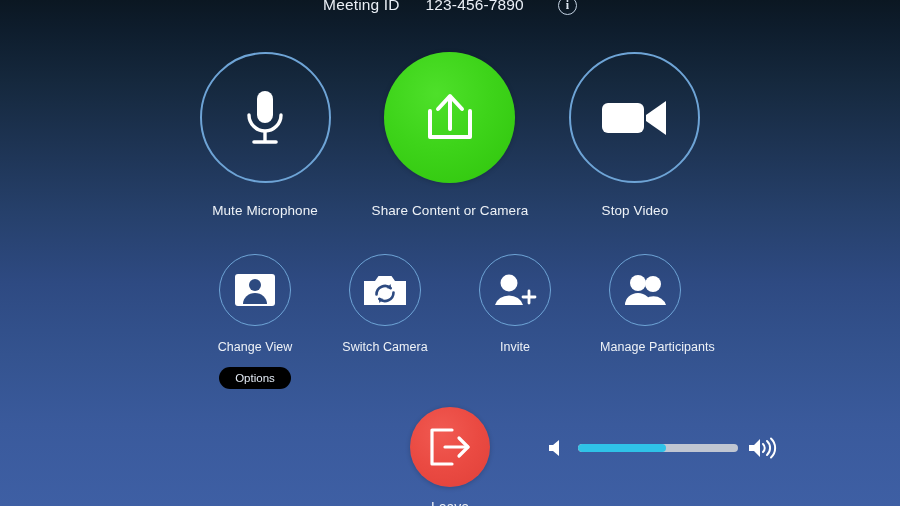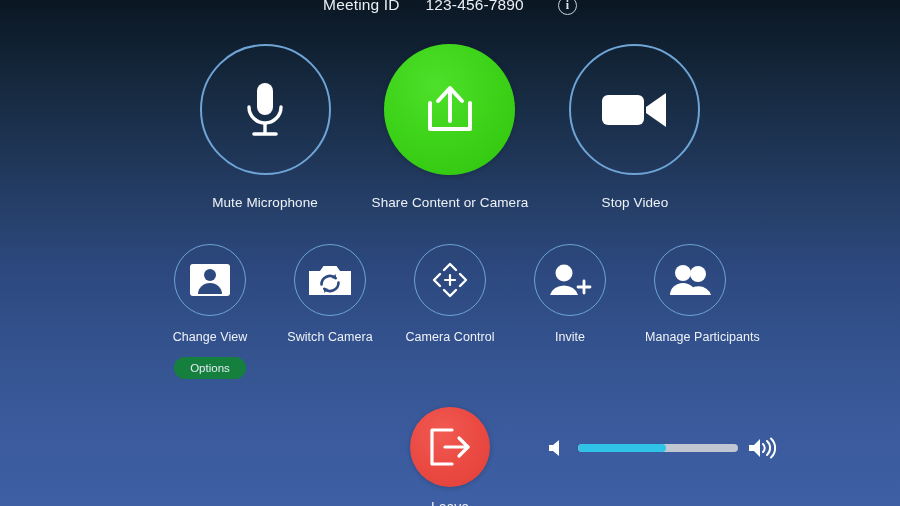--- a/index.html
+++ b/index.html
@@ -48,21 +48,21 @@
     border-radius:50%;
     display:flex; align-items:center; justify-content:center;
     font-size:12px; font-weight:bold; color:#dde6f1;
     font-family:"Liberation Serif", serif;
     margin-left:8px;
   }
 
   
   .row-primary {
     position:absolute;
-    top:44px;
+    top:52px;
     left:0; right:0;
     display:flex;
     justify-content:center;
     gap:41px;
   }
   .tile { display:flex; flex-direction:column; align-items:center; }
   .tile-lg .circle {
     width:131px; height:131px;
     border-radius:50%;
     border:2px solid #6ea4d6;
@@ -78,46 +78,46 @@
     margin-top:20px;
     font-size:13.5px;
     color:#eef2f7;
     letter-spacing:.1px;
     white-space:nowrap;
   }
 
   
   .row-secondary {
     position:absolute;
-    top:244px;
+    top:254px;
     left:0; right:0;
     display:flex;
     justify-content:center;
-    gap:30px;
+    gap:40px;
   }
   .tile-sm { width:90px; }
   .tile-sm .circle {
     width:72px; height:72px;
     border-radius:50%;
     border:1.7px solid #6ea4d6;
     display:flex; align-items:center; justify-content:center;
     margin:0 auto;
   }
   .tile-sm .label {
     margin-top:14px;
     font-size:12.5px;
     color:#eef2f7;
     text-align:center;
     white-space:nowrap;
     letter-spacing:.05px;
   }
   .options-pill {
     margin:13px auto 0;
     display:block;
-    background:#15803d;
+    background:#000000;
     border-radius:13px;
     padding:5px 16px;
     font-size:11.5px;
     color:#e3eaf4;
     text-align:center;
     width:max-content;
     border:none;
     font-family:"Liberation Sans", sans-serif;
     cursor:pointer;
   }
@@ -247,35 +247,20 @@
           <path d="M30.5 19.5 a8.5 8.5 0 0 1-14.2 6.3" fill="none" stroke="#2d4a80" stroke-width="2.6" stroke-linecap="round"></path>
           <path d="M27.5 11 l0.9 4.6 l-4.6-0.4 Z" fill="#2d4a80"></path>
           <path d="M16.5 30 l-0.9-4.6 l4.6 0.4 Z" fill="#2d4a80"></path>
         </svg>
       </span>
     </div>
     <div class="label">Switch Camera</div>
   </div>
 
 
-  <div class="tile-sm">
-    <div class="circle">
-      <span>
-        <svg width="44" height="40" viewBox="0 0 44 40">
-          <path d="M16 10 L22 4 L28 10" fill="none" stroke="#fff" stroke-width="2.4" stroke-linecap="round" stroke-linejoin="round"></path>
-          <path d="M16 30 L22 36 L28 30" fill="none" stroke="#fff" stroke-width="2.4" stroke-linecap="round" stroke-linejoin="round"></path>
-          <path d="M12 14 L6 20 L12 26" fill="none" stroke="#fff" stroke-width="2.4" stroke-linecap="round" stroke-linejoin="round"></path>
-          <path d="M32 14 L38 20 L32 26" fill="none" stroke="#fff" stroke-width="2.4" stroke-linecap="round" stroke-linejoin="round"></path>
-          <line x1="22" y1="15" x2="22" y2="25" stroke="#fff" stroke-width="2.2" stroke-linecap="round"></line>
-          <line x1="17" y1="20" x2="27" y2="20" stroke="#fff" stroke-width="2.2" stroke-linecap="round"></line>
-        </svg>
-      </span>
-    </div>
-    <div class="label">Camera Control</div>
-  </div>
 
   <div class="tile-sm">
     <div class="circle">
       <span>
         <svg width="44" height="34" viewBox="0 0 44 34">
           <circle cx="16" cy="10" r="8.5" fill="#fff"></circle>
           <path d="M2 32 A14.5 13 0 0 1 30 32 Z" fill="#fff"></path>
           <line x1="36" y1="18" x2="36" y2="30" stroke="#fff" stroke-width="2.8" stroke-linecap="round"></line>
           <line x1="30" y1="24" x2="42" y2="24" stroke="#fff" stroke-width="2.8" stroke-linecap="round"></line>
         </svg>

